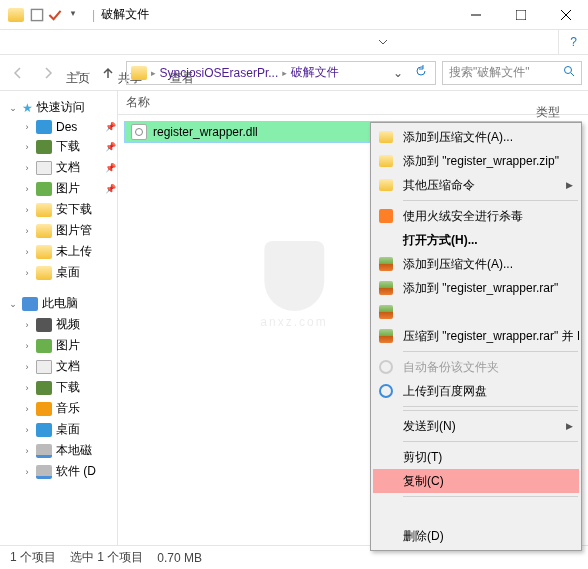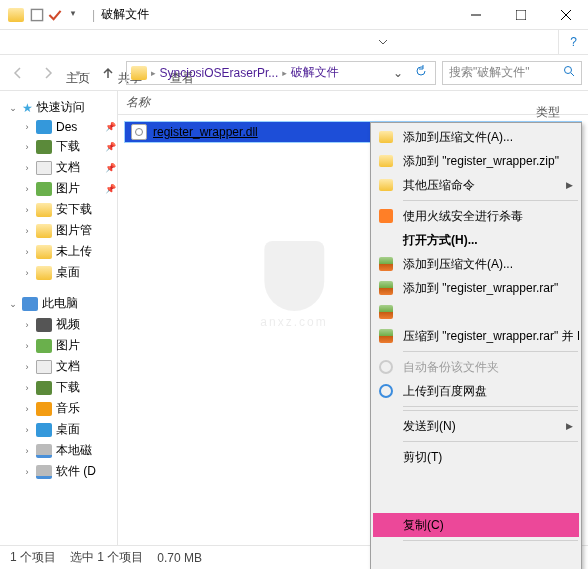--- a/index.html
+++ b/index.html
@@ -44,32 +44,32 @@
 .ico.music { background: #f39c12; border-radius: 2px; }
 .ico.desktop { background: #3498db; border-radius: 2px; }
 .ico.video { background: #555; border-radius: 2px; }
 .ico.doc { background: #eee; border: 1px solid #aaa; border-radius: 1px; }
 .ico.dl { background: #5b8a3a; border-radius: 2px; }
 .tree-group { margin-bottom: 10px; }
 
 .content { flex: 1; position: relative; }
 .colheaders { display: flex; height: 24px; border-bottom: 1px solid #e5e5e5; align-items: center; color: #555; }
 .colheaders div { padding: 0 8px; }
-.col-name { flex: 1; font-style: italic; }
+.col-name { flex: 1; }
 .col-date { width: 100px; }
 .col-type { width: 60px; margin-top: 20px; }
 .filerow { display: flex; align-items: center; height: 22px; padding: 0 6px; gap: 6px; }
-.filerow.selected { background: #1d4ed8; border: 1px solid #99d1ff; text-decoration: underline; }
+.filerow.selected { background: #86efac; border: 1px solid #99d1ff; }
 .filerow .ico { width: 16px; height: 16px; background: #fff; border: 1px solid #aaa; border-radius: 2px; position: relative; }
 .filerow .ico::after { content: ""; position: absolute; width: 6px; height: 6px; border: 1px solid #888; border-radius: 50%; left: 3px; top: 3px; }
 
 .context-menu { position: absolute; left: 370px; top: 122px; width: 212px; background: #f0f0f0; border: 1px solid #a0a0a0; box-shadow: 2px 2px 4px rgba(0,0,0,0.25); padding: 2px; }
 .cm-item { display: flex; align-items: center; height: 24px; padding: 0 6px 0 4px; gap: 8px; color: #000; white-space: nowrap; overflow: hidden; }
 .cm-item.disabled { color: #9e9e9e; }
-.cm-item.highlight { background: #ec4899; margin-top: 44px; }
+.cm-item.highlight { background: #fca5a5; }
 .cm-item.bold { font-weight: bold; }
 .cm-item .cm-ico { width: 18px; height: 18px; flex-shrink: 0; display: flex; align-items: center; justify-content: center; }
 .cm-item .arrow { margin-left: auto; color: #555; font-size: 9px; }
 .cm-sep { height: 1px; background: #d0d0d0; margin: 3px 1px 3px 30px; }
 .ico-zip { width: 14px; height: 12px; background: linear-gradient(#ffe9a6,#f5c33b); border-radius: 2px; display: inline-block; }
 .ico-rar { width: 14px; height: 14px; background: linear-gradient(#a8d08d,#70ad47 50%,#c55a11 50%,#ed7d31); border-radius: 2px; display: inline-block; }
 .ico-huorong { width: 14px; height: 14px; background: #ff7f27; border-radius: 2px; display: inline-block; }
 .ico-baidu { width: 14px; height: 14px; border: 2px solid #3b8cde; border-radius: 50%; display: inline-block; }
 
 .statusbar { height: 24px; border-top: 1px solid #e5e5e5; display: flex; align-items: center; padding: 0 10px; gap: 14px; color: #444; background: #fff; }

